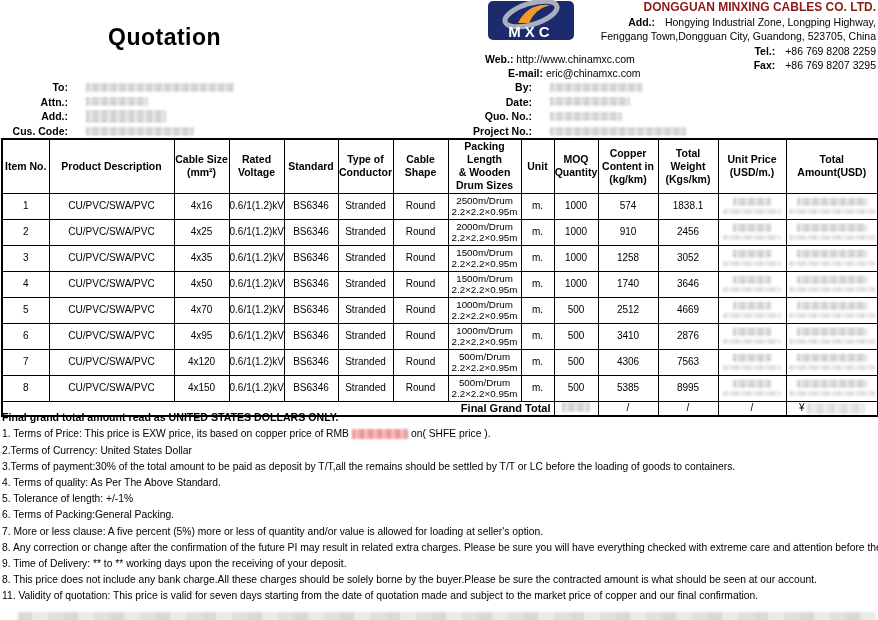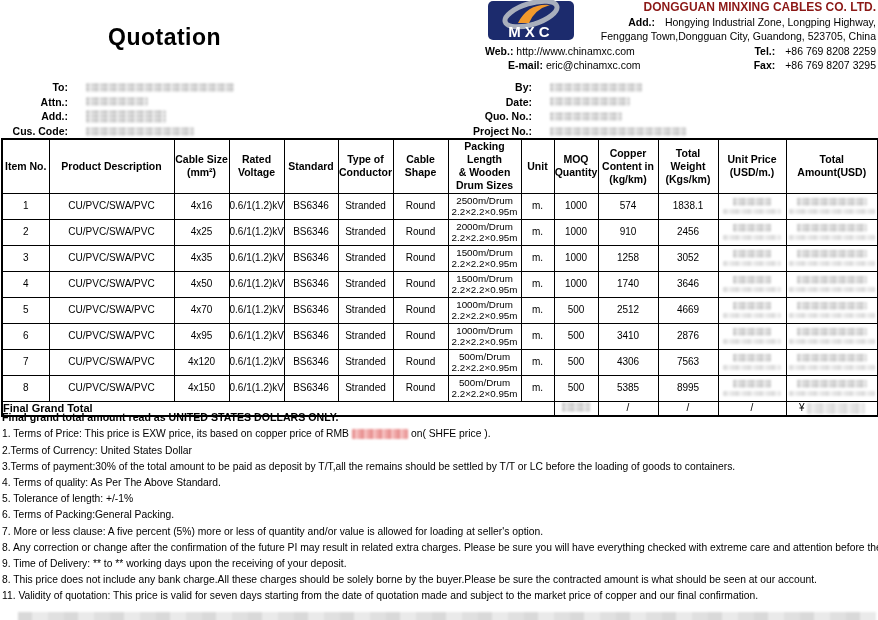--- a/index.html
+++ b/index.html
@@ -10,21 +10,21 @@
     font-family:"Liberation Sans","DejaVu Sans",sans-serif;
     -webkit-font-smoothing:antialiased;
   }
   .b{font-weight:bold;}
   
   .hdr{position:absolute;top:0;left:0;width:878px;height:74px;}
   .q-title{position:absolute;left:108px;top:24px;font-size:23px;font-weight:bold;letter-spacing:.5px;}
   .logo-block{position:absolute;left:485px;top:0;width:130px;text-align:center;}
   .logo-block svg{display:block;margin-left:2px;}
   .contact-line{font-size:10.5px;line-height:14px;white-space:nowrap;}
-  .contact-line.l1{margin-top:3px;}
+  .contact-line.l1{margin-top:11px;}
   .contact-line.l2{margin-left:23px;}
   .company-block{position:absolute;right:2px;top:0;text-align:right;font-size:10.5px;line-height:14.5px;white-space:nowrap;}
   .company-name{font-size:12px;font-weight:bold;}
   .company-block .gap{display:inline-block;width:7px;}
   
   .info{position:absolute;top:80px;left:0;width:878px;height:58px;}
   .info-col{position:absolute;top:0;}
   .info-col.left{left:0;}
   .info-col.right{left:438px;}
   .info-row{display:flex;align-items:center;height:14.6px;}
@@ -49,21 +49,21 @@
   }
   .redact.block{display:block;margin:0 auto;}
   
   .tbl-wrap{position:absolute;top:138px;left:0;width:878px;}
   table{border-collapse:collapse;table-layout:fixed;width:876px;margin-left:1px;border:2px solid #000;}
   th,td{border:1px solid #000;text-align:center;vertical-align:middle;padding:0;overflow:hidden;}
   thead th{font-size:10.5px;font-weight:bold;height:48px;white-space:pre-line;line-height:1.25;}
   tbody td{font-size:10px;height:25px;line-height:1.2;}
   td.packing{white-space:pre-line;font-size:9.8px;line-height:1.15;margin-left:8px;}
   tr.gt td{height:13px;}
-  tr.gt .gt-label{text-align:left;font-weight:bold;font-size:11px;padding-right:3px;line-height:13px;}
+  tr.gt .gt-label{text-align:right;font-weight:bold;font-size:11px;padding-right:3px;line-height:13px;}
   .price-cell .redact{vertical-align:middle;}
   .amount-inline{display:inline-flex;align-items:center;gap:2px;font-size:10px;}
   
   .notes{position:absolute;top:412px;left:2px;width:874px;font-size:10.3px;}
   .notes p{margin:0 0 5.2px 0;line-height:11px;white-space:nowrap;}
   .notes p.headline{font-weight:bold;font-size:10.6px;}
   .bottom-redact{position:absolute;top:612px;left:18px;width:858px;height:10px;
     background:repeating-linear-gradient(90deg,#d9d9d9 0 14px,#eaeaea 14px 30px,#e0e0e0 30px 46px);
     filter:blur(1.1px);}
 </style>

